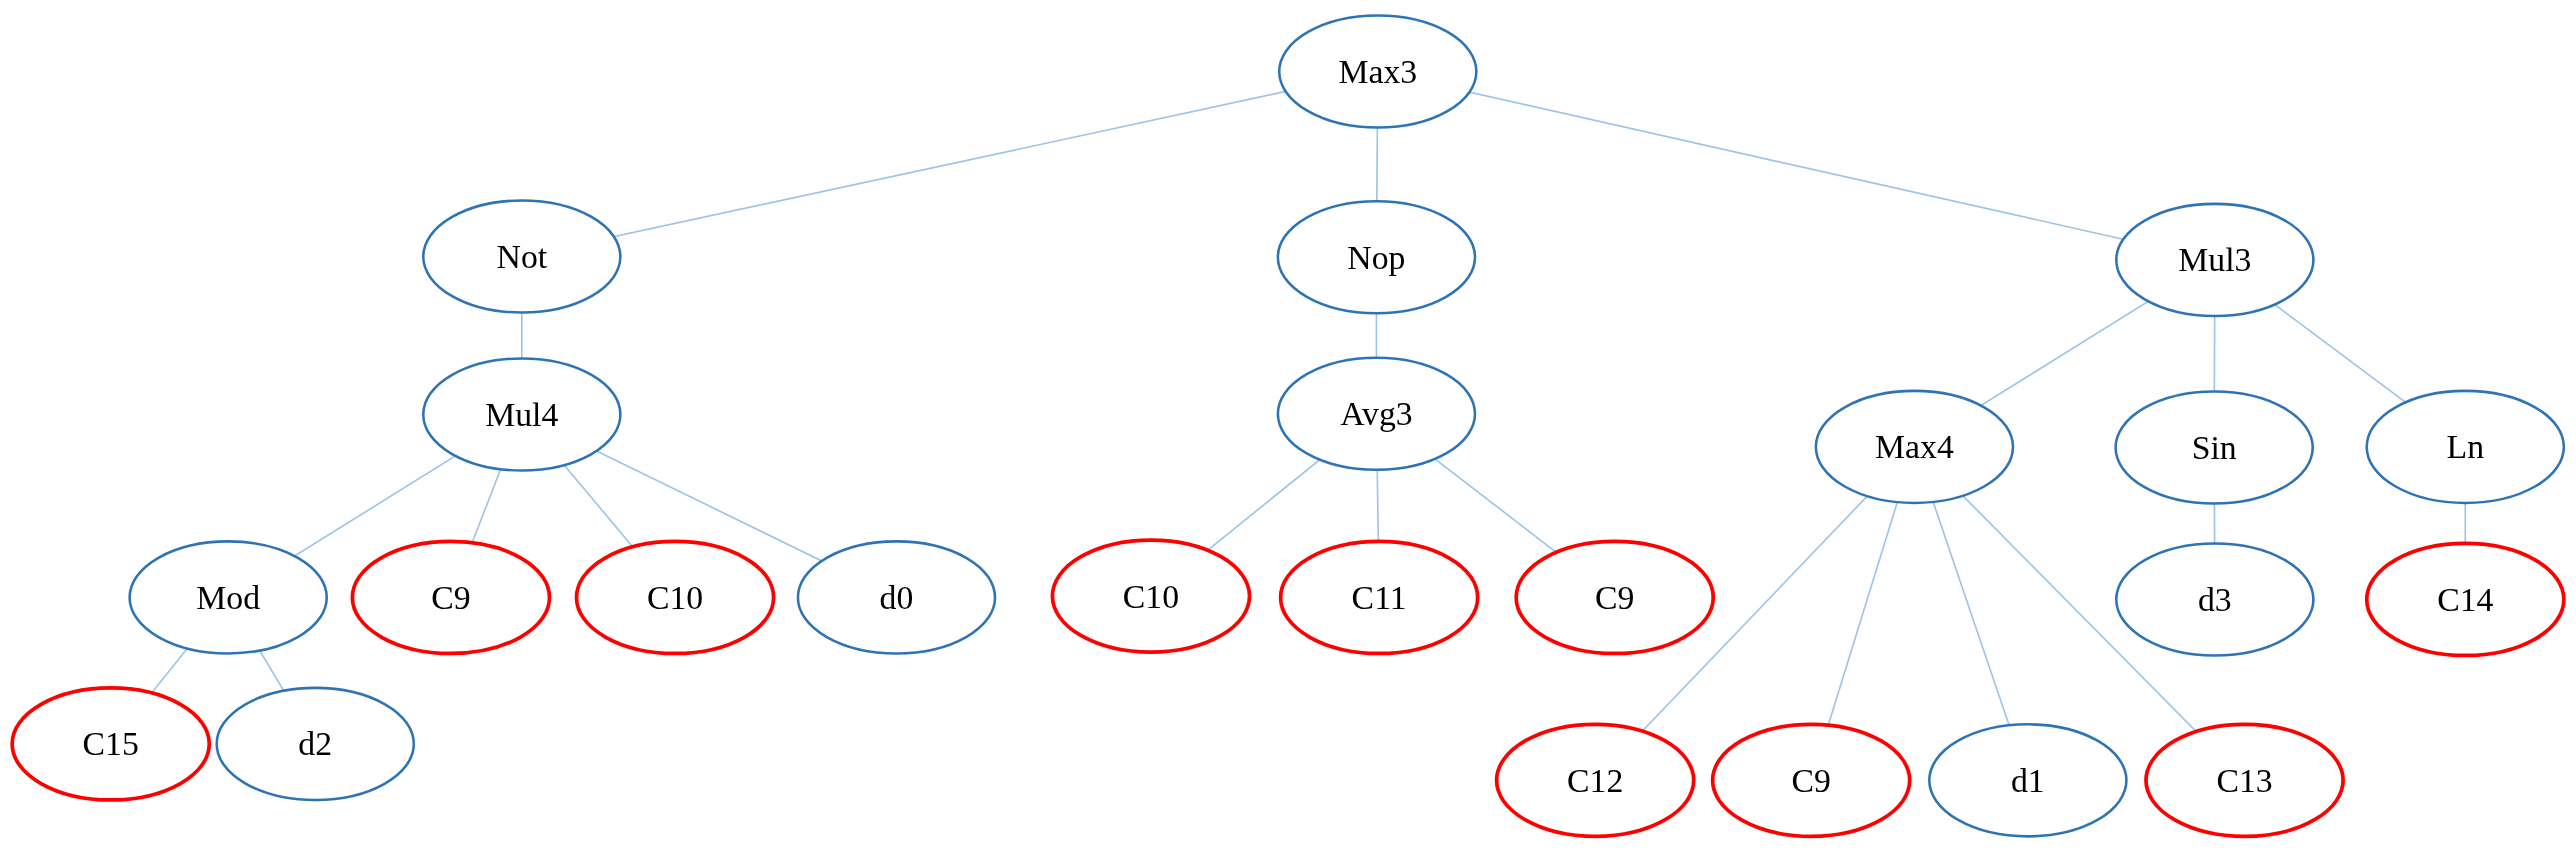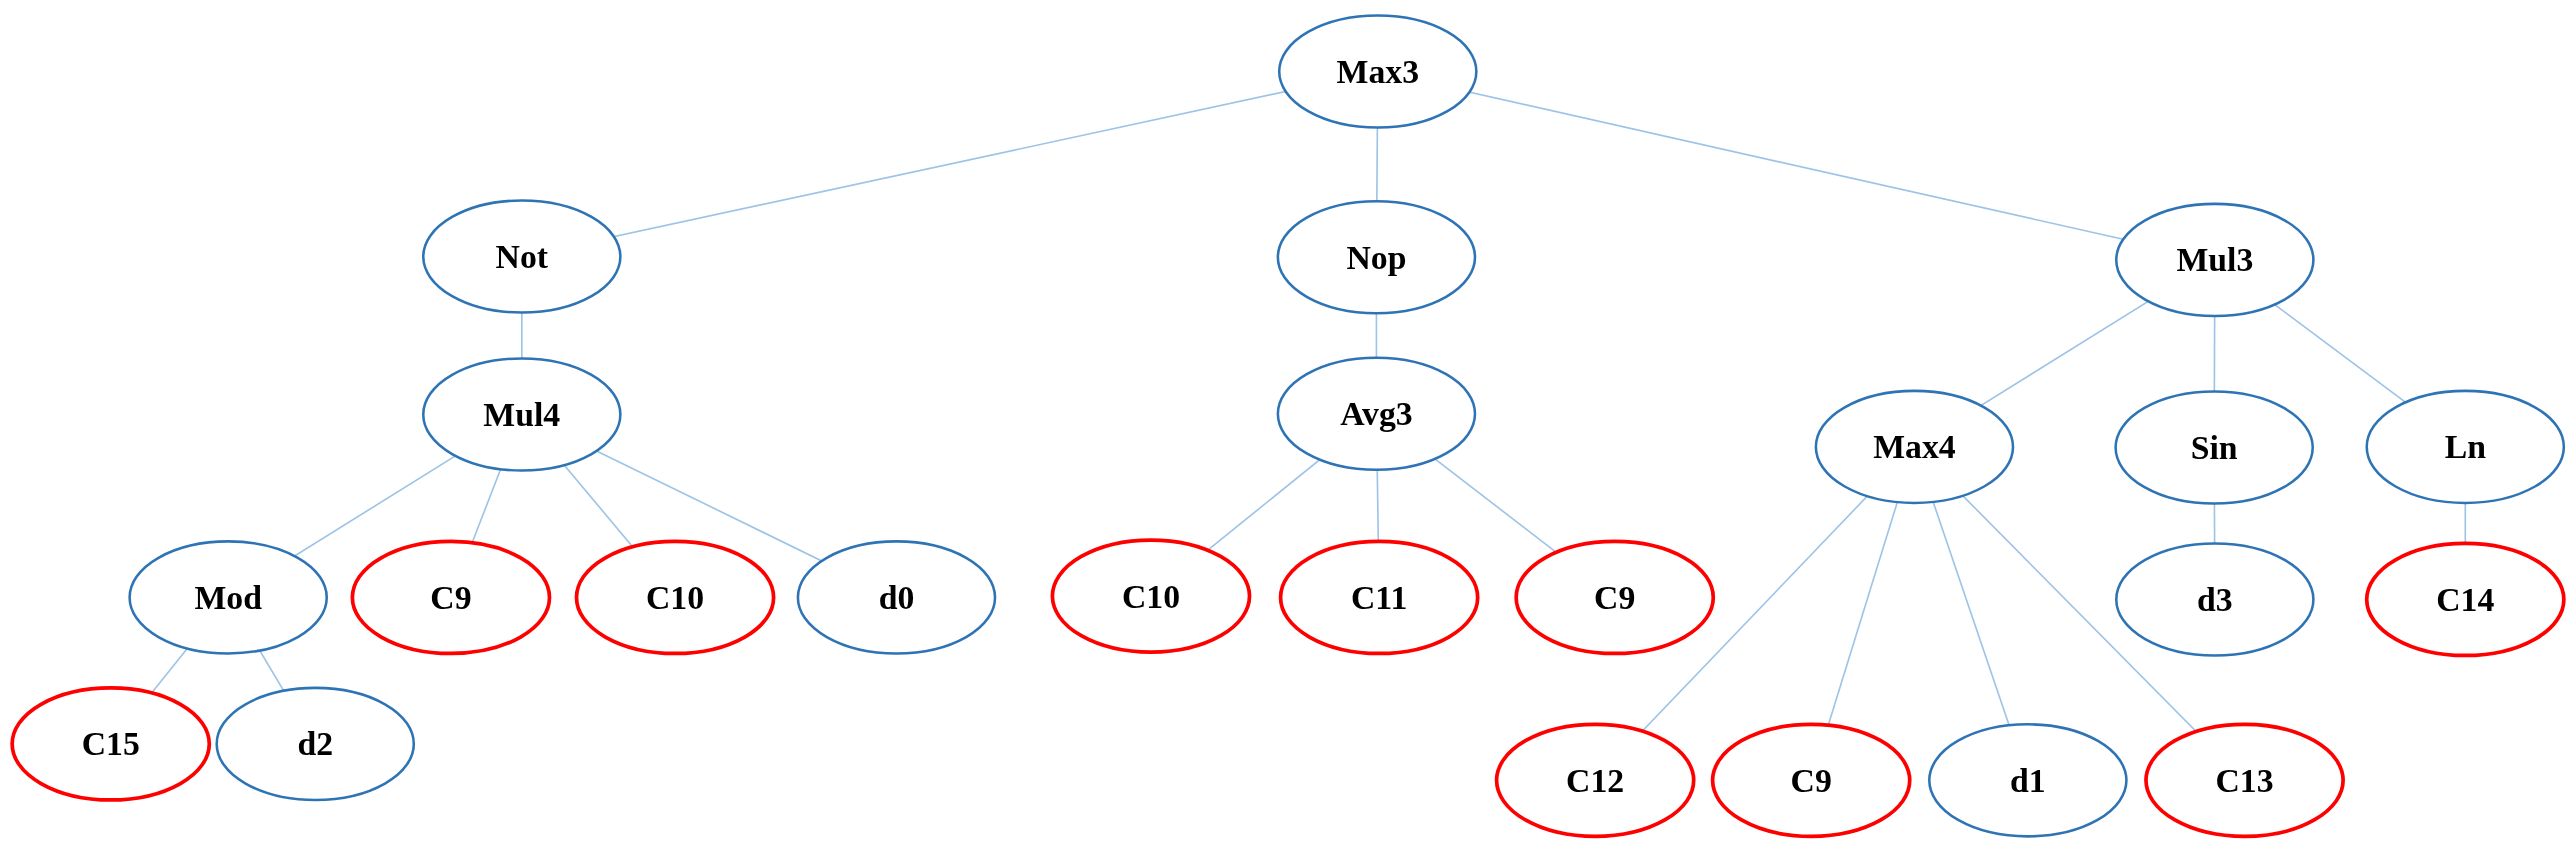--- a/index.html
+++ b/index.html
@@ -5,21 +5,20 @@
   html, body {
     margin: 0;
     padding: 0;
     background: #ffffff;
   }
   .stage {
     width: 100%;
     max-width: 2576px;
     margin: 0 auto;
     background: #ffffff;
-    font-weight: bold;
   }
   svg.tree {
     display: block;
     width: 100%;
     height: auto;
     background: #ffffff;
   }
   svg.tree text {
     font-family: "Liberation Serif", "DejaVu Serif", serif;
     fill: #000000;

